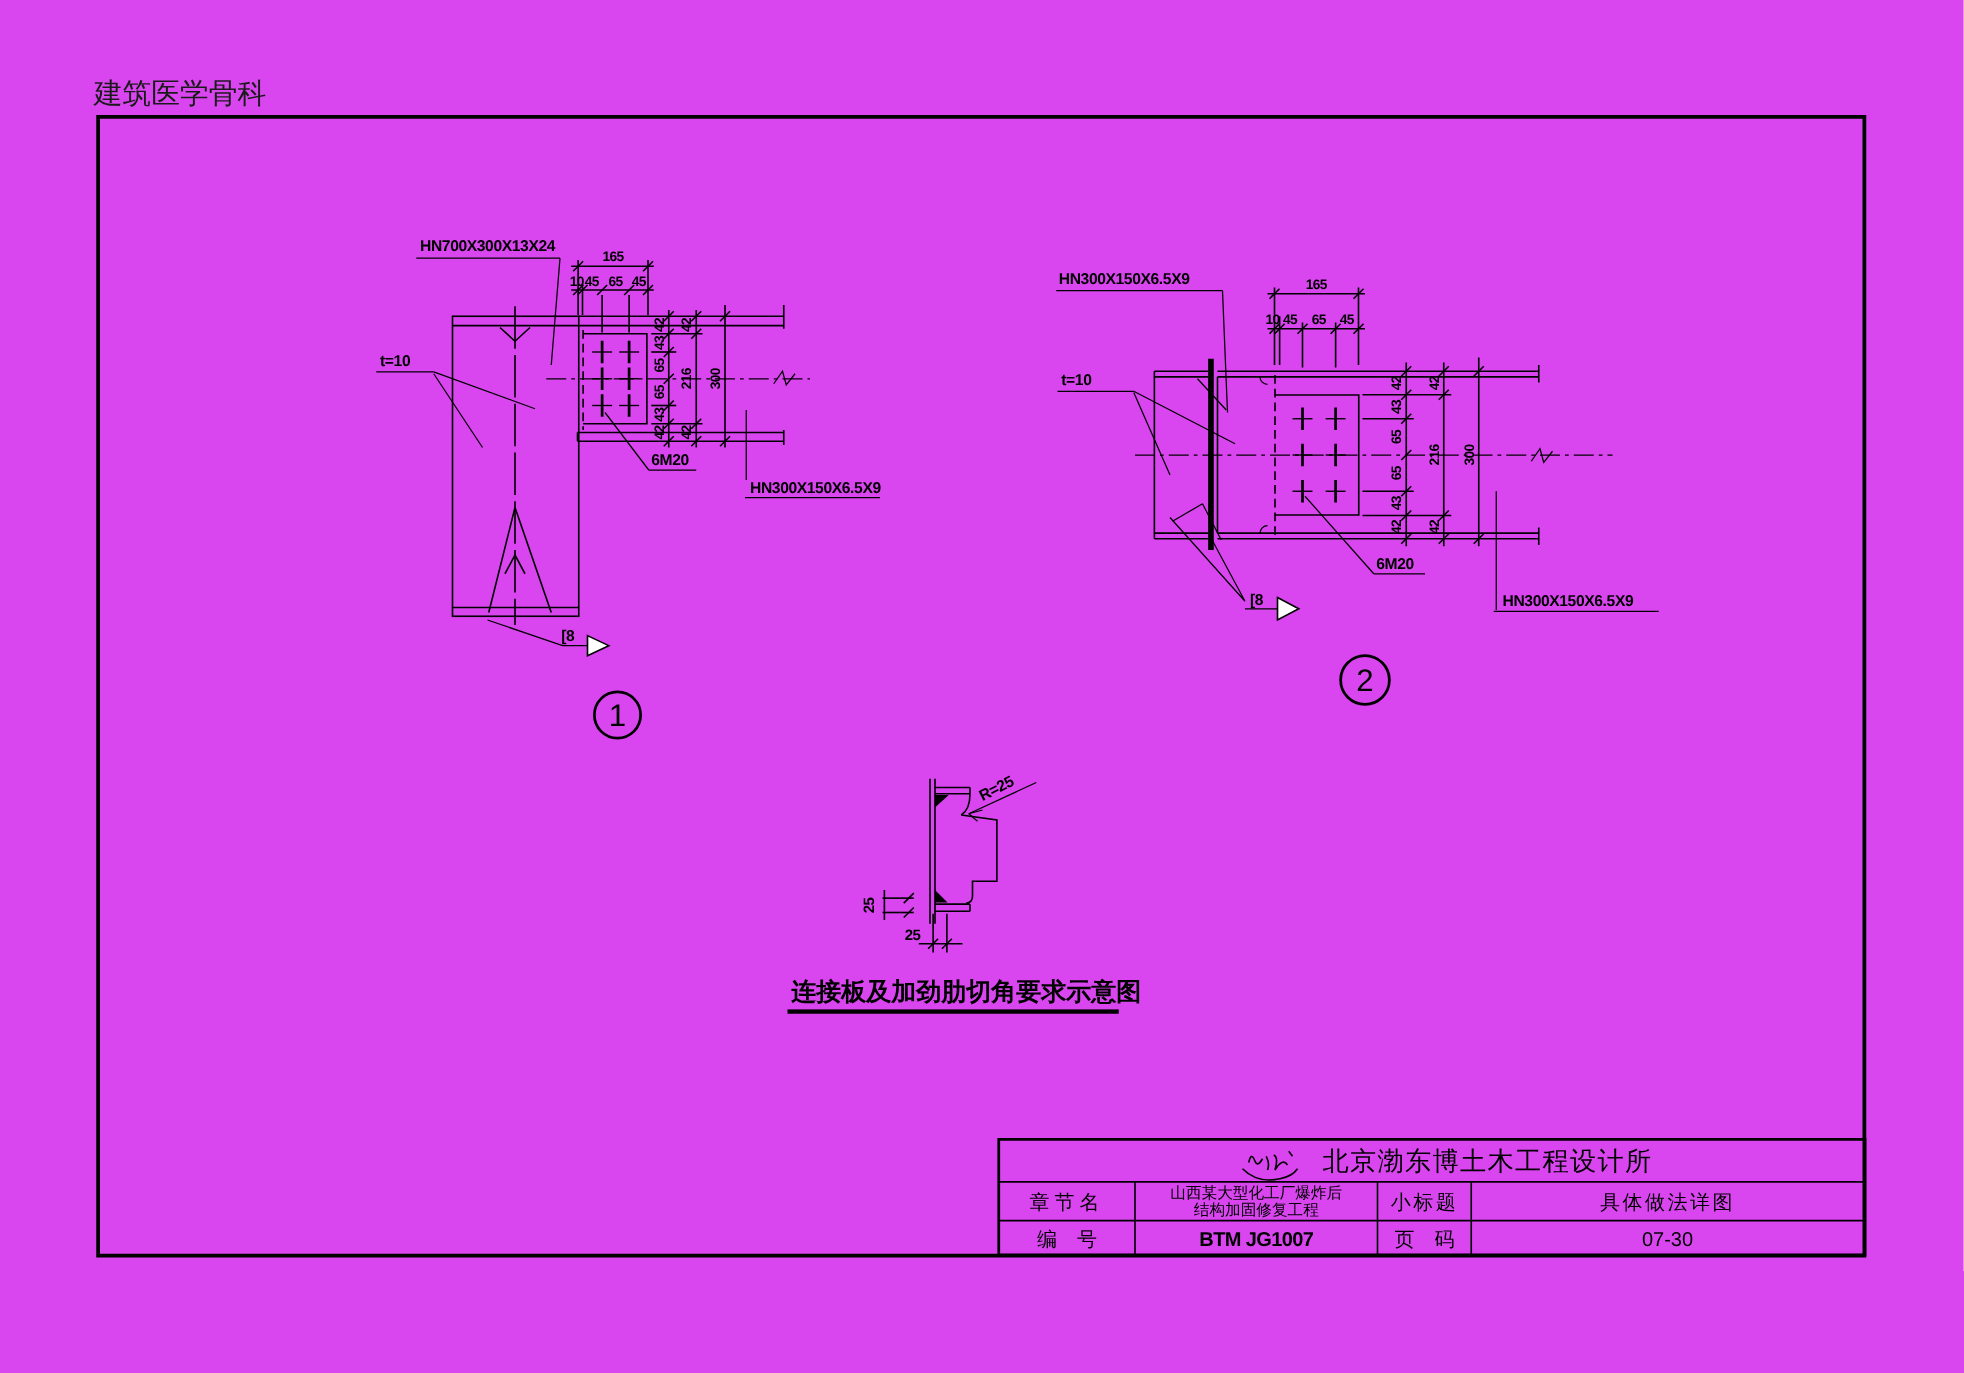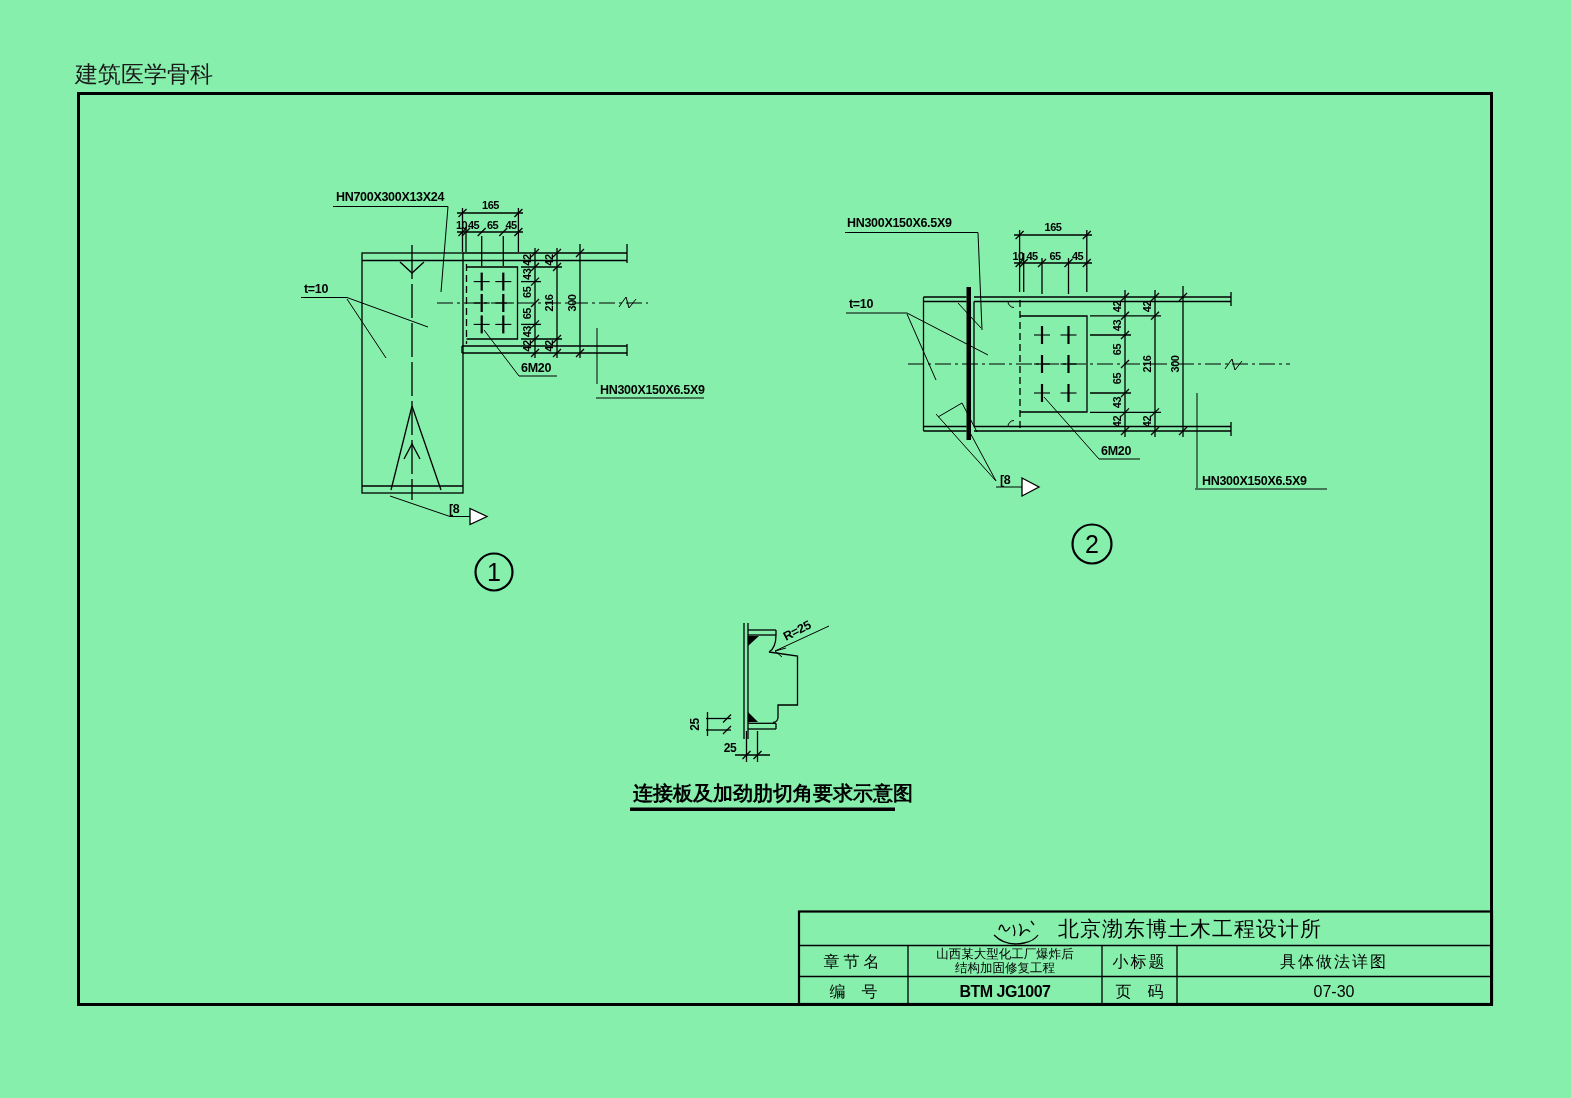--- a/index.html
+++ b/index.html
@@ -1,16 +1,16 @@
 <!DOCTYPE html>
 <html><head>
 <meta charset="utf-8">
 <style>
   html,body{margin:0;padding:0;background:#ffffff;}
-  .page{position:relative;width:1571px;height:1098px;background:#86efac;font-family:"Liberation Sans","DejaVu Sans",sans-serif;}
+  .page{position:relative;width:1571px;height:1098px;background:#d946ef;font-family:"Liberation Sans","DejaVu Sans",sans-serif;}
   svg{position:absolute;left:0;top:0;}
   svg line,svg path,svg rect,svg circle,svg polyline{stroke:#000;fill:none;stroke-width:1.3;}
   .thick{stroke-width:3;}
   .med{stroke-width:2.2;}
   .thin{stroke-width:1;}
   .boltv{stroke-width:2.2;}
   .bolth{stroke-width:1.1;}
   .fillb{fill:#000;stroke:none;}
   .fillw{fill:#fff;stroke:#000;stroke-width:1.3;}
   text{fill:#000;stroke:none;font-family:"Liberation Sans","DejaVu Sans",sans-serif;}

